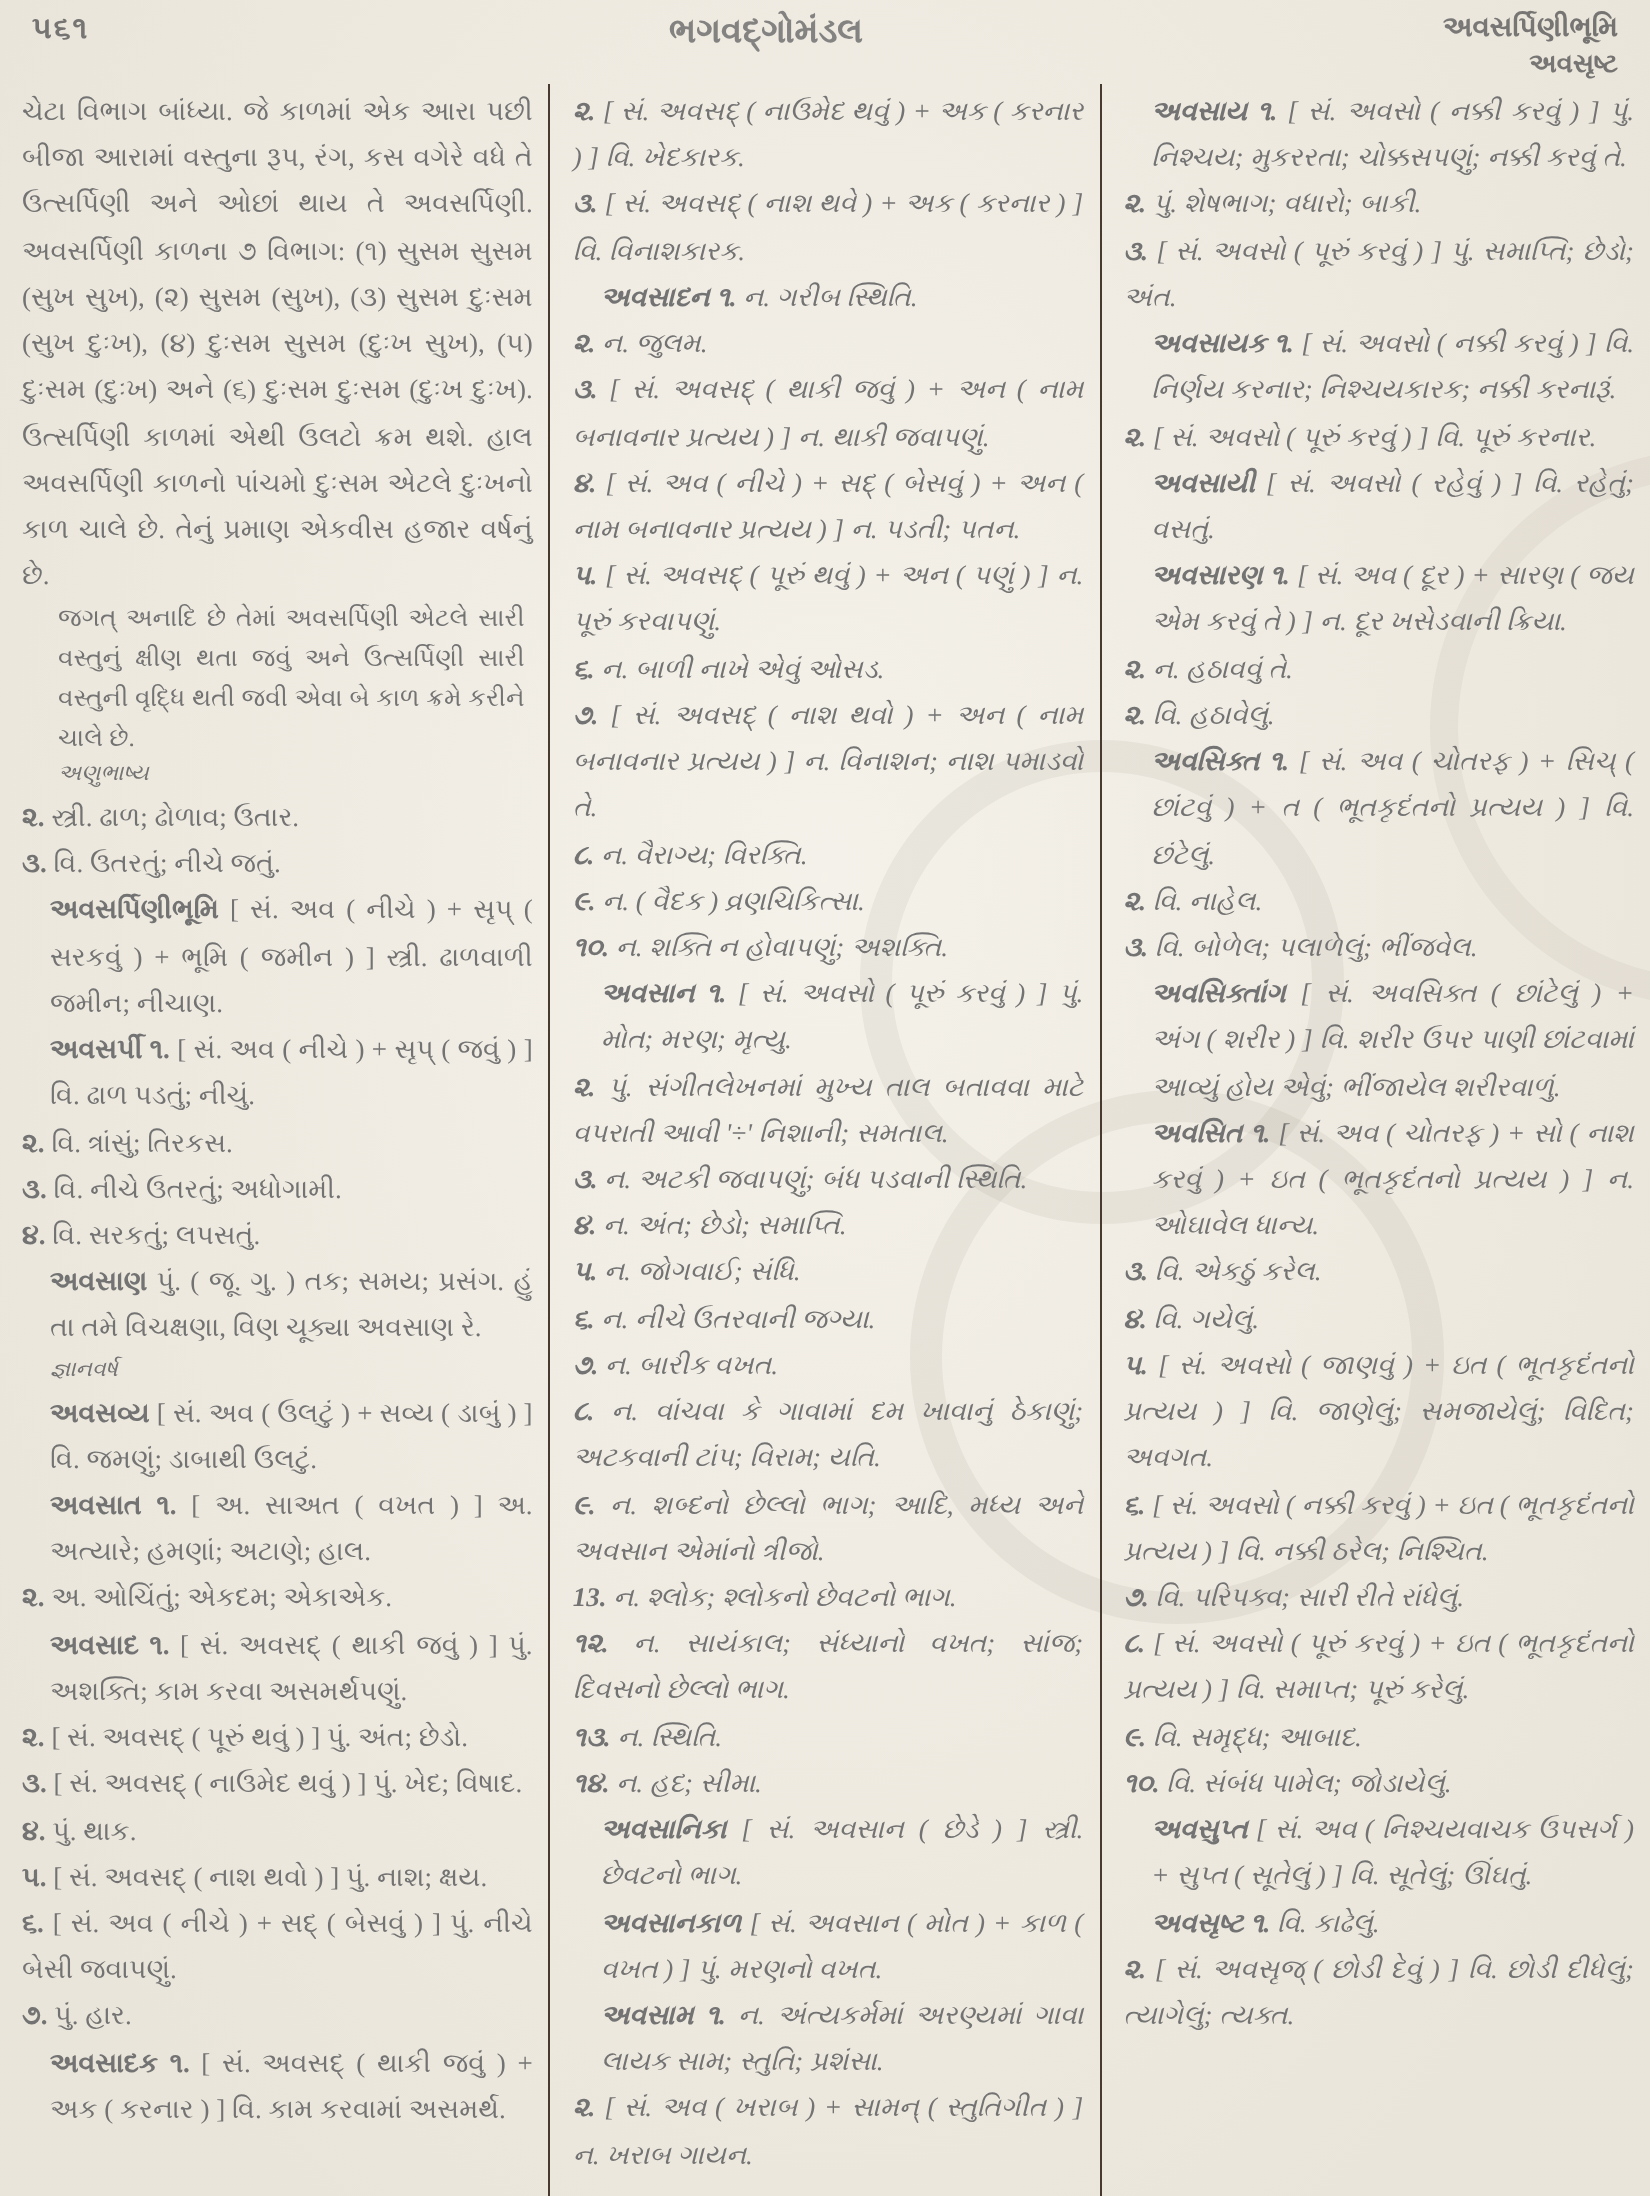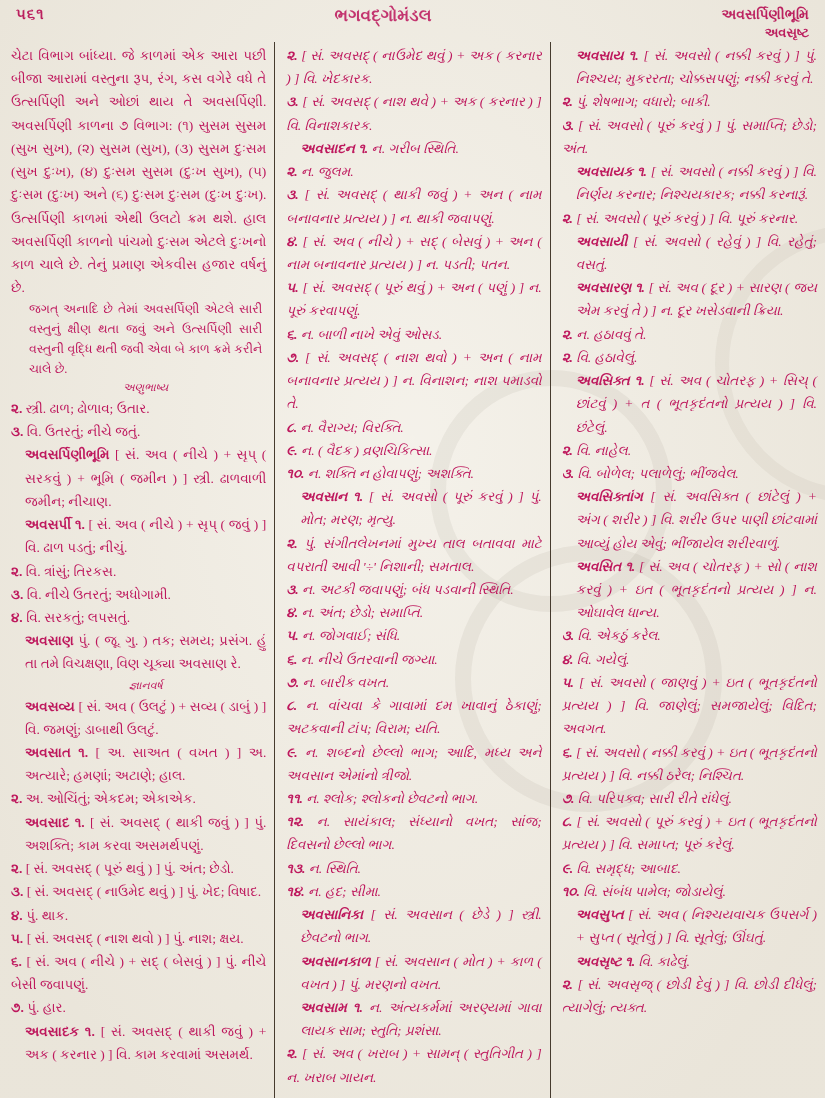--- a/index.html
+++ b/index.html
@@ -1,19 +1,19 @@
 <!DOCTYPE html>
 <html><head>
 <meta charset="utf-8">
 <style>
   html,body { margin:0; padding:0; background:#d8d4ca; }
   .page {
     width:825px; height:1098px; position:relative; overflow:hidden;
     background:#f1ede3;
-    color:#be185d;
+    color:#737373;
     font-family:"Liberation Serif","DejaVu Serif",serif;
   }
   .scan-tone {
     position:absolute; inset:0; pointer-events:none;
     background:radial-gradient(ellipse at 50% 40%, rgba(255,255,255,0.25), rgba(120,100,70,0.06) 85%);
   }
   .wm { position:absolute; border-radius:50%; pointer-events:none; }
   .wm1 { left:430px; top:370px; width:210px; height:210px; border:16px solid rgba(100,90,70,0.07); }
   .wm2 { left:455px; top:545px; width:235px; height:235px; border:16px solid rgba(100,90,70,0.07); }
   .wm3 { left:715px; top:225px; width:250px; height:250px; border:14px solid rgba(100,90,70,0.06); }
@@ -35,21 +35,21 @@
     font-size:13.5px; line-height:1.72; text-align:justify;
   }
   .column + .column { border-left:1.5px solid #463b2e;font-style:italic; }
   .para { margin:0; }
   .para.entry  { padding-left:14px; text-indent:-14px; }
   .para.sense  { text-indent:14px; }
   .para.para   { text-indent:0; }
   .para.quote  { font-size:12.5px; padding-left:18px; padding-right:4px; line-height:1.6; }
   .headword { font-weight:bold; }
   .sense-num { font-weight:bold; }
-  .attribution { display:block; text-align:center; font-size:11px; font-style:italic; }
+  .attribution { display:block; text-align:left; font-size:11px; font-style:italic; }
 </style>
 </head>
 <body>
 
 <div class="page">
   <div class="scan-tone"></div>
   <div class="wm wm1"></div>
   <div class="wm wm2"></div>
   <div class="wm wm3"></div>
 
@@ -101,21 +101,21 @@
         <div class="para sense"><span class="sense-num">૧૦. </span>ન. શક્તિ ન હોવાપણું; અશક્તિ.</div>
         <div class="para entry"><span class="headword">અવસાન </span><span class="sense-num">૧. </span>[ સં. અવસો ( પૂરું કરવું ) ] પું. મોત; મરણ; મૃત્યુ.</div>
         <div class="para sense"><span class="sense-num">૨. </span>પું. સંગીતલેખનમાં મુખ્ય તાલ બતાવવા માટે વપરાતી આવી '÷' નિશાની; સમતાલ.</div>
         <div class="para sense"><span class="sense-num">૩. </span>ન. અટકી જવાપણું; બંધ પડવાની સ્થિતિ.</div>
         <div class="para sense"><span class="sense-num">૪. </span>ન. અંત; છેડો; સમાપ્તિ.</div>
         <div class="para sense"><span class="sense-num">૫. </span>ન. જોગવાઈ; સંધિ.</div>
         <div class="para sense"><span class="sense-num">૬. </span>ન. નીચે ઉતરવાની જગ્યા.</div>
         <div class="para sense"><span class="sense-num">૭. </span>ન. બારીક વખત.</div>
         <div class="para sense"><span class="sense-num">૮. </span>ન. વાંચવા કે ગાવામાં દમ ખાવાનું ઠેકાણું; અટકવાની ટાંપ; વિરામ; યતિ.</div>
         <div class="para sense"><span class="sense-num">૯. </span>ન. શબ્દનો છેલ્લો ભાગ; આદિ, મધ્ય અને અવસાન એમાંનો ત્રીજો.</div>
-        <div class="para sense"><span class="sense-num">૧૧. </span>ન. શ્લોક; શ્લોકનો છેવટનો ભાગ.</div>
+        <div class="para sense"><span class="sense-num">13. </span>ન. શ્લોક; શ્લોકનો છેવટનો ભાગ.</div>
         <div class="para sense"><span class="sense-num">૧૨. </span>ન. સાયંકાલ; સંધ્યાનો વખત; સાંજ; દિવસનો છેલ્લો ભાગ.</div>
         <div class="para sense"><span class="sense-num">૧૩. </span>ન. સ્થિતિ.</div>
         <div class="para sense"><span class="sense-num">૧૪. </span>ન. હદ; સીમા.</div>
         <div class="para entry"><span class="headword">અવસાનિકા </span>[ સં. અવસાન ( છેડે ) ] સ્ત્રી. છેવટનો ભાગ.</div>
         <div class="para entry"><span class="headword">અવસાનકાળ </span>[ સં. અવસાન ( મોત ) + કાળ ( વખત ) ] પું. મરણનો વખત.</div>
         <div class="para entry"><span class="headword">અવસામ </span><span class="sense-num">૧. </span>ન. અંત્યકર્મમાં અરણ્યમાં ગાવા લાયક સામ; સ્તુતિ; પ્રશંસા.</div>
         <div class="para sense"><span class="sense-num">૨. </span>[ સં. અવ ( ખરાબ ) + સામન્ ( સ્તુતિગીત ) ] ન. ખરાબ ગાયન.</div>
       </div>
     <div class="column">
         <div class="para entry"><span class="headword">અવસાય </span><span class="sense-num">૧. </span>[ સં. અવસો ( નક્કી કરવું ) ] પું. નિશ્ચય; મુકરરતા; ચોક્કસપણું; નક્કી કરવું તે.</div>

